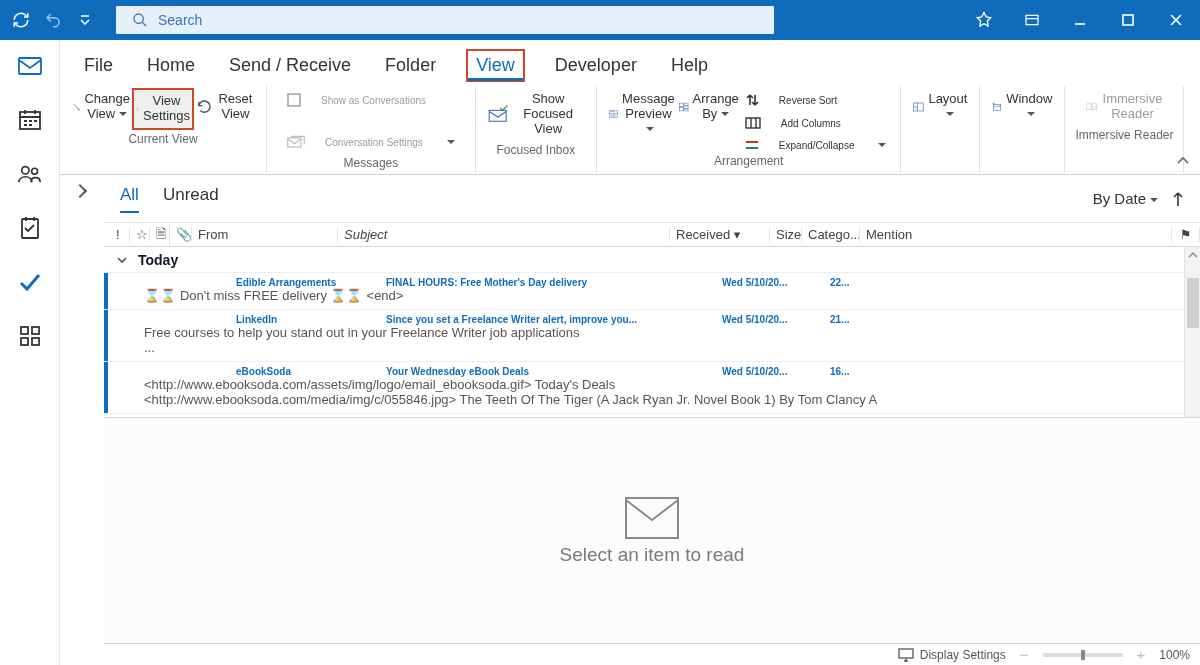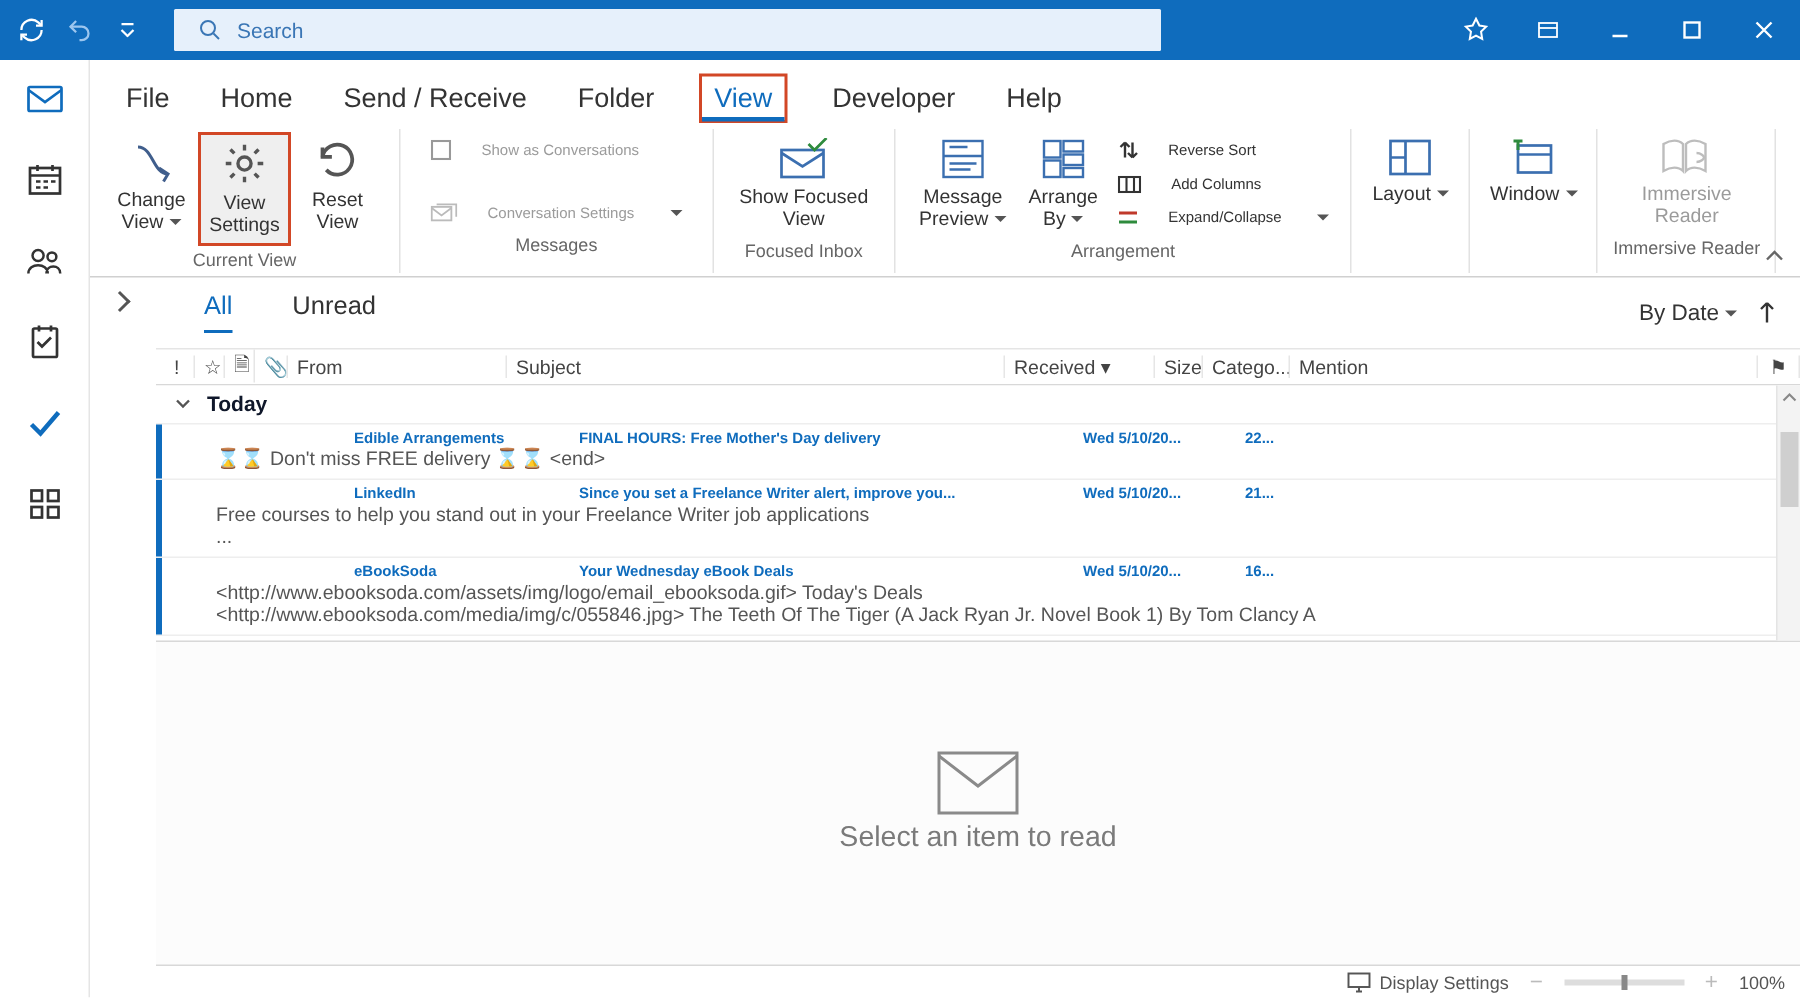--- a/index.html
+++ b/index.html
@@ -20,30 +20,30 @@
   .main { display: flex; height: calc(665px - 40px); }
   .rail { width: 60px; border-right: 1px solid #e5e5e5; display: flex; flex-direction: column; align-items: center; padding-top: 14px; gap: 30px; }
   .rail-item { width: 24px; height: 24px; display:flex; align-items:center; justify-content:center; color:#333; }
   .rail-item.active { color:#0f6cbd; }
   .content { flex: 1 1 auto; display:flex; flex-direction:column; }
   .ribbon { display:flex; border-bottom:1px solid #d0d0d0; padding: 4px 0 2px 0; background:#fff; position:relative; }
   .rgroup { padding: 2px 10px 2px 10px; border-right:1px solid #e2e2e2; display:flex; flex-direction:column; align-items:center; }
   .rgroup:last-child { border-right:none; }
   .rgroup-body { display:flex; align-items:flex-start; gap:0; }
   .rgroup-label { font-size: 12px; color:#666; margin-top: 2px; }
-  .bigbtn { display:flex; flex-direction:column; align-items:center; justify-content:flex-start; width: 62px; padding: 4px 2px; gap:4px; }
+  .bigbtn { display:flex; flex-direction:row; align-items:center; justify-content:flex-start; width: 62px; padding: 4px 2px; gap:4px; }
   .bigbtn .lbl { font-size: 13px; text-align:center; line-height: 1.15; color:#333; }
   .bigbtn.disabled .lbl, .smallbtn.disabled .lbl { color:#9b9b9b; }
   .bigbtn.redbox { border:2px solid #d24726; background:#efefef; }
   .smallrows { display:flex; flex-direction:column; gap:8px; padding-top:4px; }
   .smallbtn { display:flex; align-items:center; gap:20px; font-size:10px; color:#333; padding:1px 4px; }
   .caret-down::after { content:""; display:inline-block; margin-left:4px; border:4px solid transparent; border-top-color:#555; transform:translateY(2px); }
   .list-toolbar { height: 48px; display:flex; align-items:center; padding: 0 16px; gap:24px; border-bottom:1px solid #e5e5e5; }
   .filter-tabs { display:flex; gap:24px; font-size:17px; }
-  .ftab { padding-bottom:6px; color:#333;margin-left:16px; }
+  .ftab { padding-bottom:6px; color:#333; }
   .ftab.active { color:#0f6cbd; border-bottom:2px solid #0f6cbd; }
   .sortby { margin-left:auto; display:flex; align-items:center; gap:14px; color:#333; font-size:15px; }
   .colhead { height: 24px; display:flex; align-items:center; font-size:13px; color:#444; border-bottom:1px solid #d8d8d8; padding-left:6px; }
   .colhead > div { border-right:1px solid #e6e6e6; padding:0 6px; overflow:hidden; white-space:nowrap; }
   .grouprow { height: 26px; display:flex; align-items:center; gap:10px; padding-left:12px; background:#fff; font-size:14px; font-weight:600; color:#0f172a; border-bottom:1px solid #eee; }
   .msg { display:flex; flex-direction:column; border-bottom:1px solid #eee; padding: 4px 0 6px 0; position:relative; }
   .msg::before { content:""; position:absolute; left:0; top:0; bottom:0; width:4px; background:#0f6cbd; }
   .msg-row1 { display:flex; padding-left: 40px; font-size:10px; }
   .from { width: 150px; color:#0f6cbd; font-weight:600; overflow:hidden; white-space:nowrap; }
   .subject { width: 336px; color:#0f6cbd; font-weight:600; overflow:hidden; white-space:nowrap; text-overflow:ellipsis; }
@@ -361,21 +361,21 @@
               </span>
           </div>
         </div>
 
         <div class="colhead">
           <div style="width:20px;">!</div>
           <div style="width:20px;">☆</div>
           <div style="width:20px;">🗎</div>
           <div style="width:22px;">📎</div>
           <div style="width:146px;">From</div>
-          <div style="width:332px;">Subject</div>
+          <div style="width:332px;font-style:italic;">Subject</div>
           <div style="width:100px;"><span>Received</span> ▾</div>
           <div style="width:32px;">Size</div>
           <div style="width:58px;">Catego...</div>
           <div style="flex:1;">Mention</div>
           <div style="width:28px;text-align:center;">⚑</div>
         </div>
 
         <div class="messages-wrap" style="height:170px;">
           <div class="grouprow">
             <svg width="12" height="12" viewBox="0 0 12 12">

